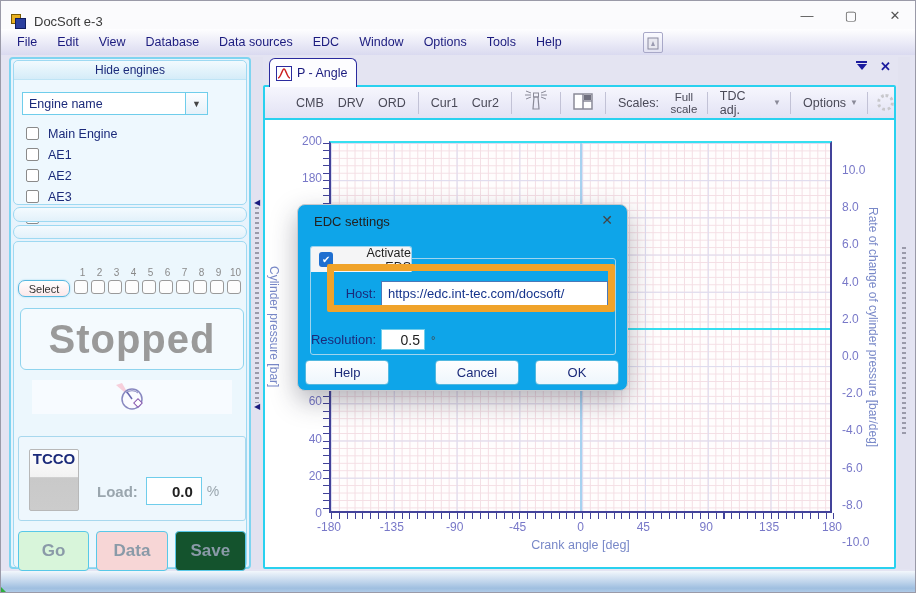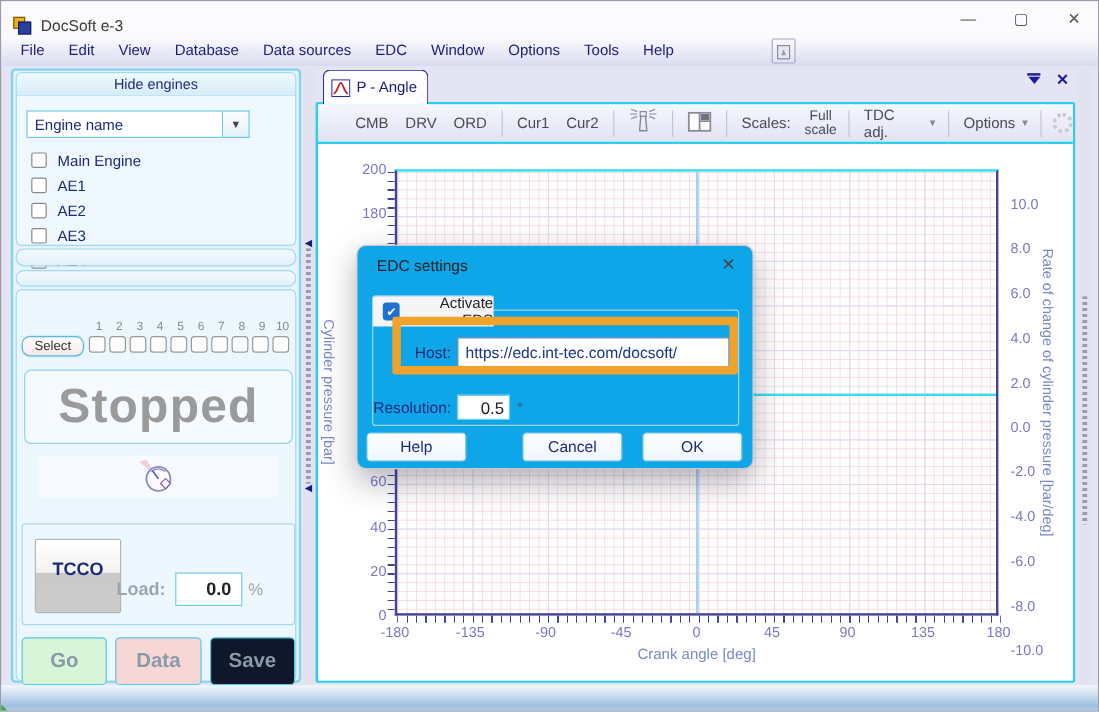--- a/index.html
+++ b/index.html
@@ -59,37 +59,37 @@
                 background:linear-gradient(180deg,#ffffff,#fbe8ea); display:flex;
                 align-items:center; justify-content:center; box-shadow:0 0 2px #9ad4ee; }
   .stopped-box { position:absolute; left:6px; top:66px; width:224px; height:62px;
                  border:1px solid #8fd4ee; border-radius:6px; background:#f4fafe;
                  display:flex; align-items:center; justify-content:center; }
   .stopped-text { font-size:40px; font-weight:bold; color:#9a9a9a; letter-spacing:1px; }
   .gauge-strip { position:absolute; left:18px; top:138px; width:200px; height:34px;
                  background:#f7fbff; display:flex; align-items:center; justify-content:center; }
   .tcco-box { position:absolute; left:4px; top:194px; width:228px; height:85px;
               border:1px solid #a8d8ee; border-radius:3px; background:#eef7fd; }
-  .tcco-tile { position:absolute; left:10px; top:12px; width:72px; height:62px;
+  .tcco-tile { position:absolute; left:10px; top:12px; width:50px; height:62px;
                border:1px solid #b8b8b8; border-radius:2px;
                background:linear-gradient(180deg,#ffffff 0%,#f2f2f2 45%,#c9c9c9 46%,#cccccc 100%);
-               display:flex; justify-content:center; padding-top:16px;
+               display:flex; justify-content:center; padding-top:0;
                font-size:15px; font-weight:bold; color:#1b2a7a;text-align:right; }
   .load-row { position:absolute; left:78px; top:40px; display:flex; align-items:center; }
   .load-label { font-size:15px; font-weight:bold; color:#9aa6ae; margin-right:8px; }
   .load-input { width:56px; height:28px; background:#fff; border:1px solid #6fcdeb;
                 font-size:15px; font-weight:bold; color:#222; display:flex;
                 align-items:center; justify-content:flex-end; padding-right:8px; }
   .load-unit { font-size:14px; color:#9aa6ae; margin-left:5px; }
   .action-row { position:absolute; left:4px; top:289px; width:228px; height:40px; display:flex; gap:7px; }
   .action-btn { flex:1; border:1px solid #58c8e8; border-radius:4px; font-size:17px;
                 font-weight:bold; color:#8a9aa8; display:flex; align-items:center; justify-content:center; }
   .btn-go   { background:#d8f5da; }
   .btn-stop { background:#f7d6d6; }
-  .btn-save { background:#0f172a; }
+  .btn-save { background:#14532d; }
 
   
   .vsplit { position:absolute; top:56px; width:12px; height:512px; background:#e2e2f0;
             display:flex; flex-direction:column; align-items:center; }
   .vsplit-l { left:250px; } .vsplit-r { left:897px; }
   .split-arrow { font-size:8px; color:#1b1b7e; line-height:8px; }
   .split-dots { flex:0 0 auto; width:4px;
             background:repeating-linear-gradient(180deg,#9a9aaa 0 2px,transparent 2px 5px); }
 
   

